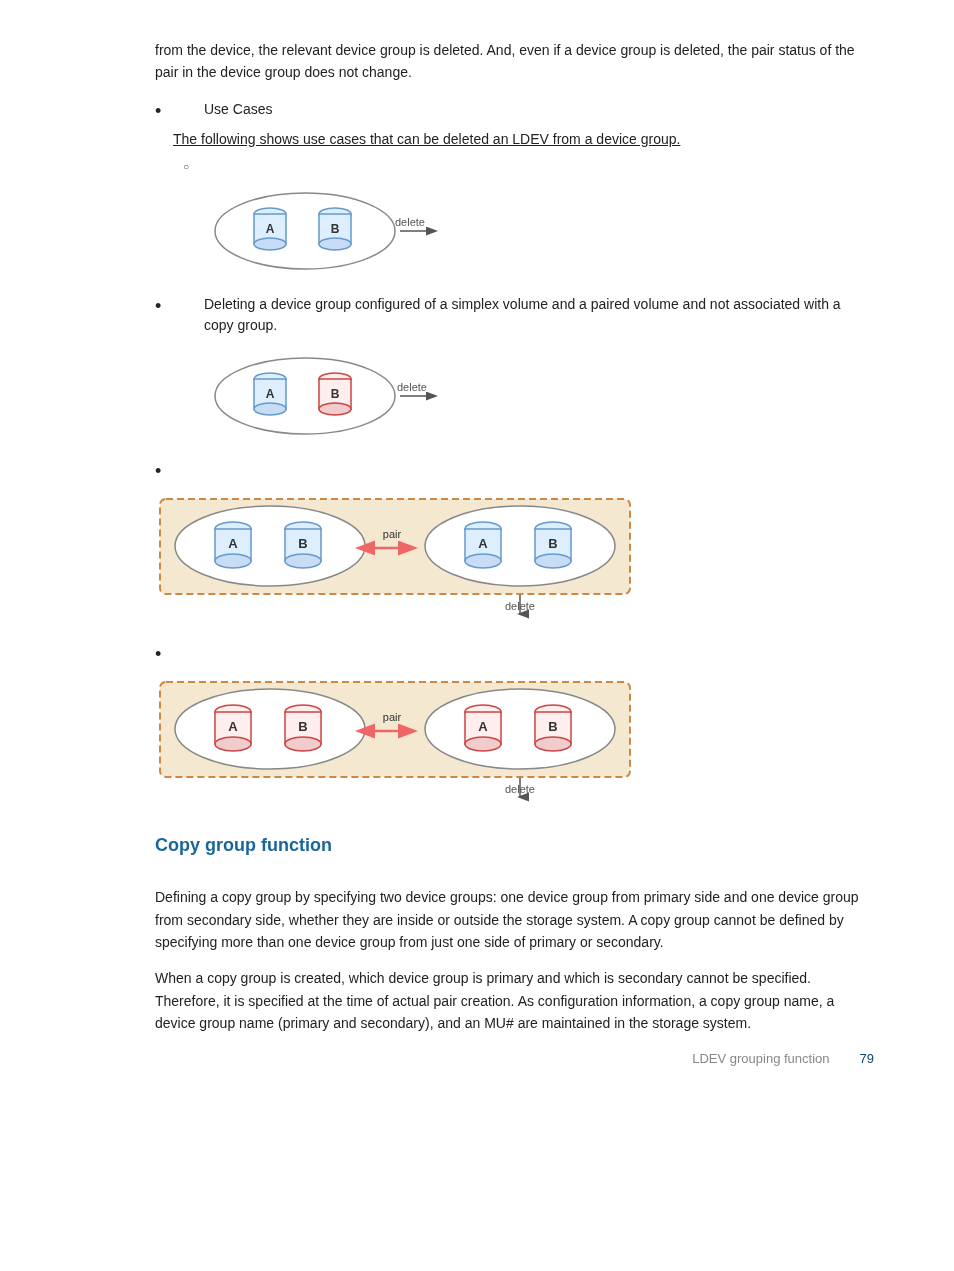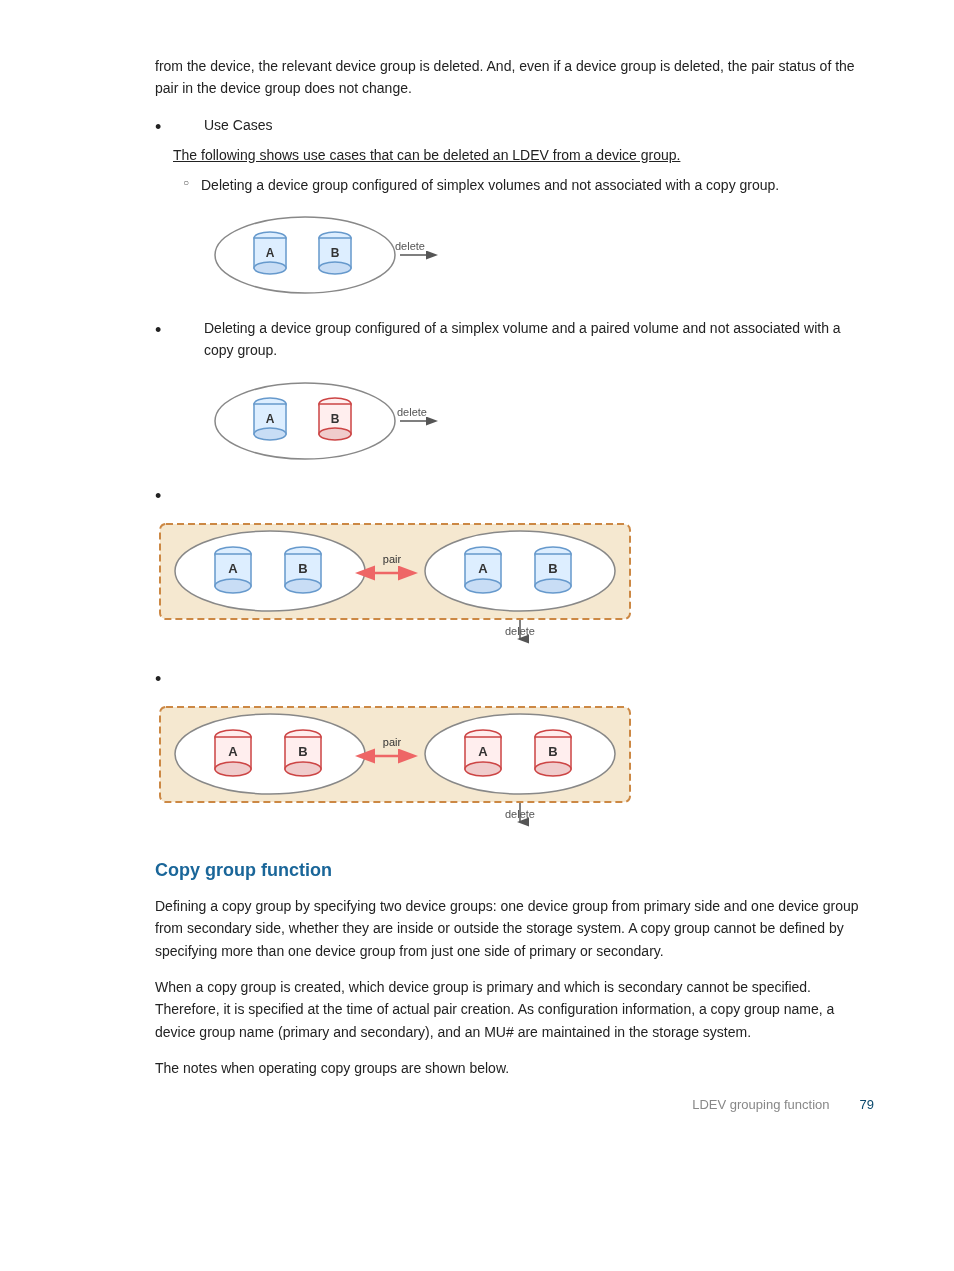--- a/index.html
+++ b/index.html
@@ -11,21 +11,20 @@
       width: 954px;
       min-height: 1271px;
     }
     .page {
       padding: 40px 80px 40px 155px;
       position: relative;
     }
     .intro-text {
       margin-bottom: 16px;
       line-height: 1.55;
-      margin-top: 16px;
     }
     .bullet-section {
       margin-bottom: 10px;
     }
     .bullet-item {
       display: flex;
       align-items: flex-start;
       margin-bottom: 8px;
     }
     .bullet-dot {
@@ -60,21 +59,21 @@
     .diagram-container {
       margin: 14px 0 18px 0;
       display: flex;
       justify-content: flex-start;
     }
     
     .section-heading {
       color: #1a6699;
       font-size: 18px;
       font-weight: bold;
-      margin: 28px 0 14px 0;
+      margin: 28px 0 30px 0;
       border: none;
     }
     .body-paragraph {
       line-height: 1.6;
       margin-bottom: 14px;
     }
     
     .page-footer {
       position: absolute;
       bottom: 22px;
@@ -106,21 +105,20 @@
 
   <div class="bullet-section">
     <div class="bullet-item">
       <span class="bullet-dot">•</span>
       <span class="bullet-text">Use Cases</span>
     </div>
     <div style="margin-left:18px; line-height:1.55; margin-bottom:8px;text-decoration:underline;">The following shows use cases that can be deleted an LDEV from a device group.</div>
 
     <div class="sub-bullet-item">
       <span class="sub-bullet-dot">○</span>
-      <span class="sub-bullet-text">Deleting a device group configured of simplex volumes and not associated with a copy group.</span>
     </div>
 
     <div class="diagram-container diag1">
       <svg width="280" height="90" viewBox="0 0 280 90">
 
         <ellipse cx="100" cy="45" rx="90" ry="38" fill="white" stroke="#888" stroke-width="1.5"></ellipse>
 
         <ellipse cx="65" cy="28" rx="16" ry="6" fill="#ddeeff" stroke="#6699cc" stroke-width="1.5"></ellipse>
         <rect x="49" y="28" width="32" height="30" fill="#ddeeff" stroke="#6699cc" stroke-width="1.5" stroke-top="none"></rect>
         <ellipse cx="65" cy="58" rx="16" ry="6" fill="#c8ddf5" stroke="#6699cc" stroke-width="1.5"></ellipse>
@@ -277,20 +275,19 @@
           <path d="M0,0 L6,0 L3,8 z" fill="#555"></path>
         </marker>
       </defs>
     </svg>
   </div>
 
   <h2 class="section-heading">Copy group function</h2>
 
   <p class="body-paragraph">Defining a copy group by specifying two device groups: one device group from primary side and one device group from secondary side, whether they are inside or outside the storage system. A copy group cannot be defined by specifying more than one device group from just one side of primary or secondary.</p>
   <p class="body-paragraph">When a copy group is created, which device group is primary and which is secondary cannot be specified. Therefore, it is specified at the time of actual pair creation. As configuration information, a copy group name, a device group name (primary and secondary), and an MU# are maintained in the storage system.</p>
-  <p class="body-paragraph">The notes when operating copy groups are shown below.</p>
 
   <div class="page-footer">
     <span class="footer-text">LDEV grouping function</span>
     <span class="footer-page">79</span>
   </div>
 
 </div>
 
 </body></html>

